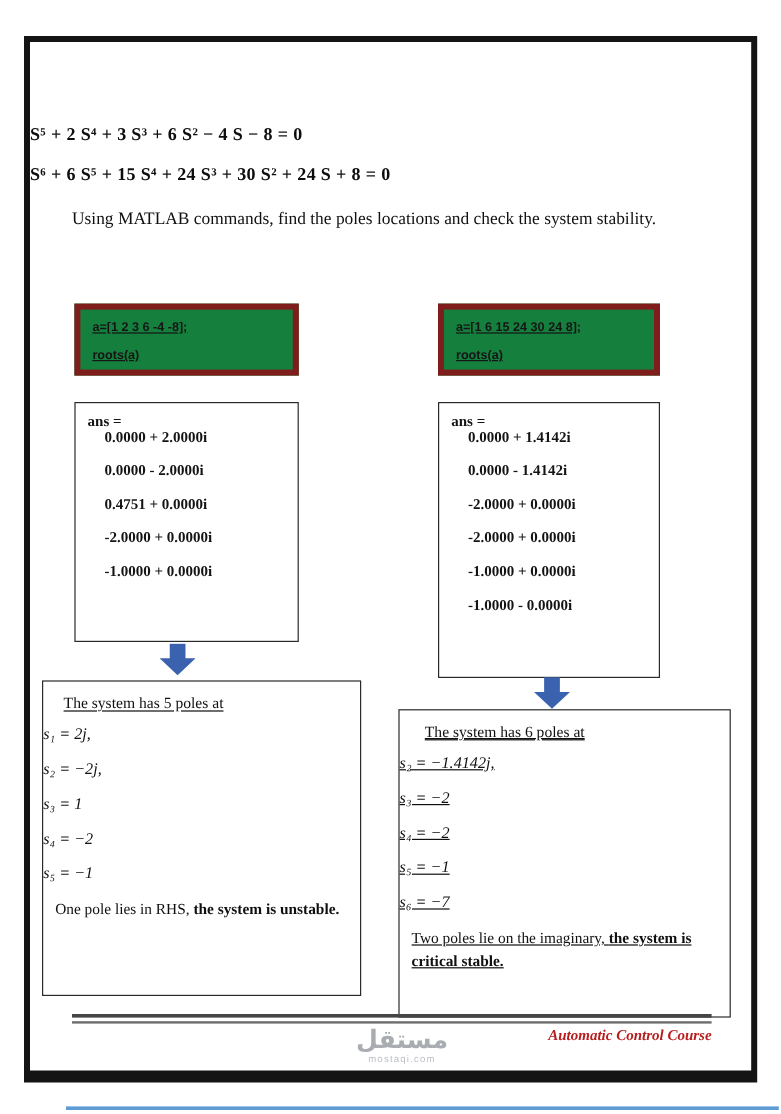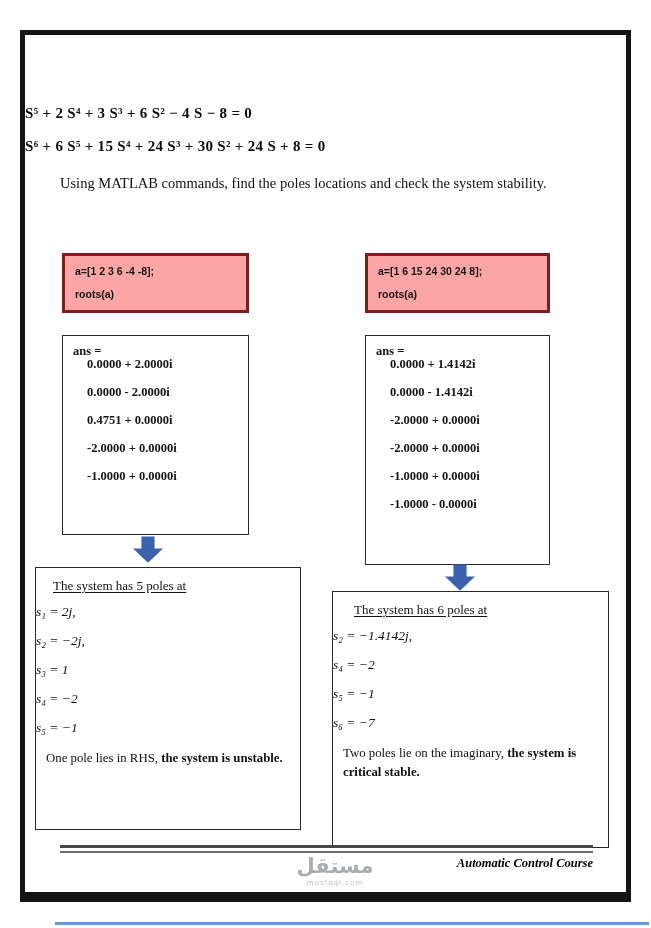--- a/index.html
+++ b/index.html
@@ -28,24 +28,24 @@
   }
   .eq1 { top:70px; }
   .eq2 { top:103px; }
 
   .instruction {
     position:absolute; left:35px; top:133px; width:533px;
     font-size:14.5px; line-height:30px; text-align:justify; color:#101010;
   }
 
   .code-box {
-    position:absolute; border:3px solid #7f1d1d; background:#fca5a5;
+    position:absolute; border:5px solid #7f1d1d; background:#15803d;
     padding:9px 10px;
     font-family:"Liberation Sans", sans-serif;
-    font-size:10.5px; font-weight:700; color:#151515;
+    font-size:10.5px; font-weight:700; color:#151515;text-decoration:underline;
   }
   .code-box.cb-left  { left:37px;  top:218px; width:187px; height:60px; }
   .code-box.cb-right { left:340px; top:218px; width:185px; height:60px; }
   .code-line { margin-bottom:11px; line-height:12px; }
 
   .result-box {
     position:absolute; border:1px solid #2a2a2a; background:#fff;
     padding:9px 10px; font-size:12.5px; font-weight:700; color:#141414;
   }
   .result-box.rb-left  { left:37px;  top:300px; width:187px; height:200px; }
@@ -55,40 +55,40 @@
   .root:first-of-type { margin-top:28px; }
 
   .down-arrow { position:absolute; width:30px; height:27px; }
   .da-left  { left:108px; top:501px; }
   .da-right { left:420px; top:529px; }
 
   .conclusion-box {
     position:absolute; border:1px solid #2a2a2a; background:#fff; color:#101010;
   }
   .conclusion-box.co-left  { left:10px;  top:532px; width:266px; height:263px; }
-  .conclusion-box.co-right { left:307px; top:556px; width:277px; height:257px; }
+  .conclusion-box.co-right { left:307px; top:556px; width:277px; height:257px;text-decoration:underline; }
   .c-title {
     margin:10px 0 10px 17px; font-size:13px; text-decoration:underline;
     text-underline-offset:2px;
   }
   .co-right .c-title { margin-left:21px; }
   .pole {
     font-style:italic; font-size:13.5px;
     line-height:15px; margin-bottom:14px;
   }
   .c-note { margin:12px 10px 0 10px; font-size:12.8px; line-height:19px; }
   .c-note .bold { font-weight:700; }
 
   .footer-rule {
     position:absolute; left:35px; top:810px; width:533px; height:8px;
     border-top:3px solid #454545; border-bottom:2px solid #6e6e6e;
   }
   .footer-text {
     position:absolute; left:35px; top:821px; width:533px;
-    text-align:right; font-size:12.5px; font-weight:700; font-style:italic; color:#000000;
+    text-align:right; font-size:12.5px; font-weight:700; font-style:italic; color:#b91c1c;
   }
 
   .watermark {
     position:absolute; left:235px; top:820px; width:150px;
     text-align:center; pointer-events:none;
   }
   .wm-word {
     font-family:"DejaVu Sans", sans-serif;
     font-size:21px; font-weight:700; color:#a9adb2; line-height:22px;
   }
@@ -154,20 +154,21 @@
       <div class="pole">s₂ = −2j,</div>
       <div class="pole">s₃ = 1</div>
       <div class="pole">s₄ = −2</div>
       <div class="pole">s₅ = −1</div>
       <p class="c-note"><span>One pole lies in RHS, </span><span class="bold">the system is unstable.</span></p>
     </div>
 
     <div class="conclusion-box co-right">
       <div class="c-title">The system has 6 poles at</div>
       <div class="pole">s₂ = −1.4142j,</div>
+      <div class="pole">s₃ = −2</div>
       <div class="pole">s₄ = −2</div>
       <div class="pole">s₅ = −1</div>
       <div class="pole">s₆ = −7</div>
       <p class="c-note"><span>Two poles lie on the imaginary, </span><span class="bold">the system is critical stable.</span></p>
     </div>
 
     <div class="footer-rule"></div>
     <div class="footer-text">Automatic Control Course</div>
 
     <div class="watermark">

